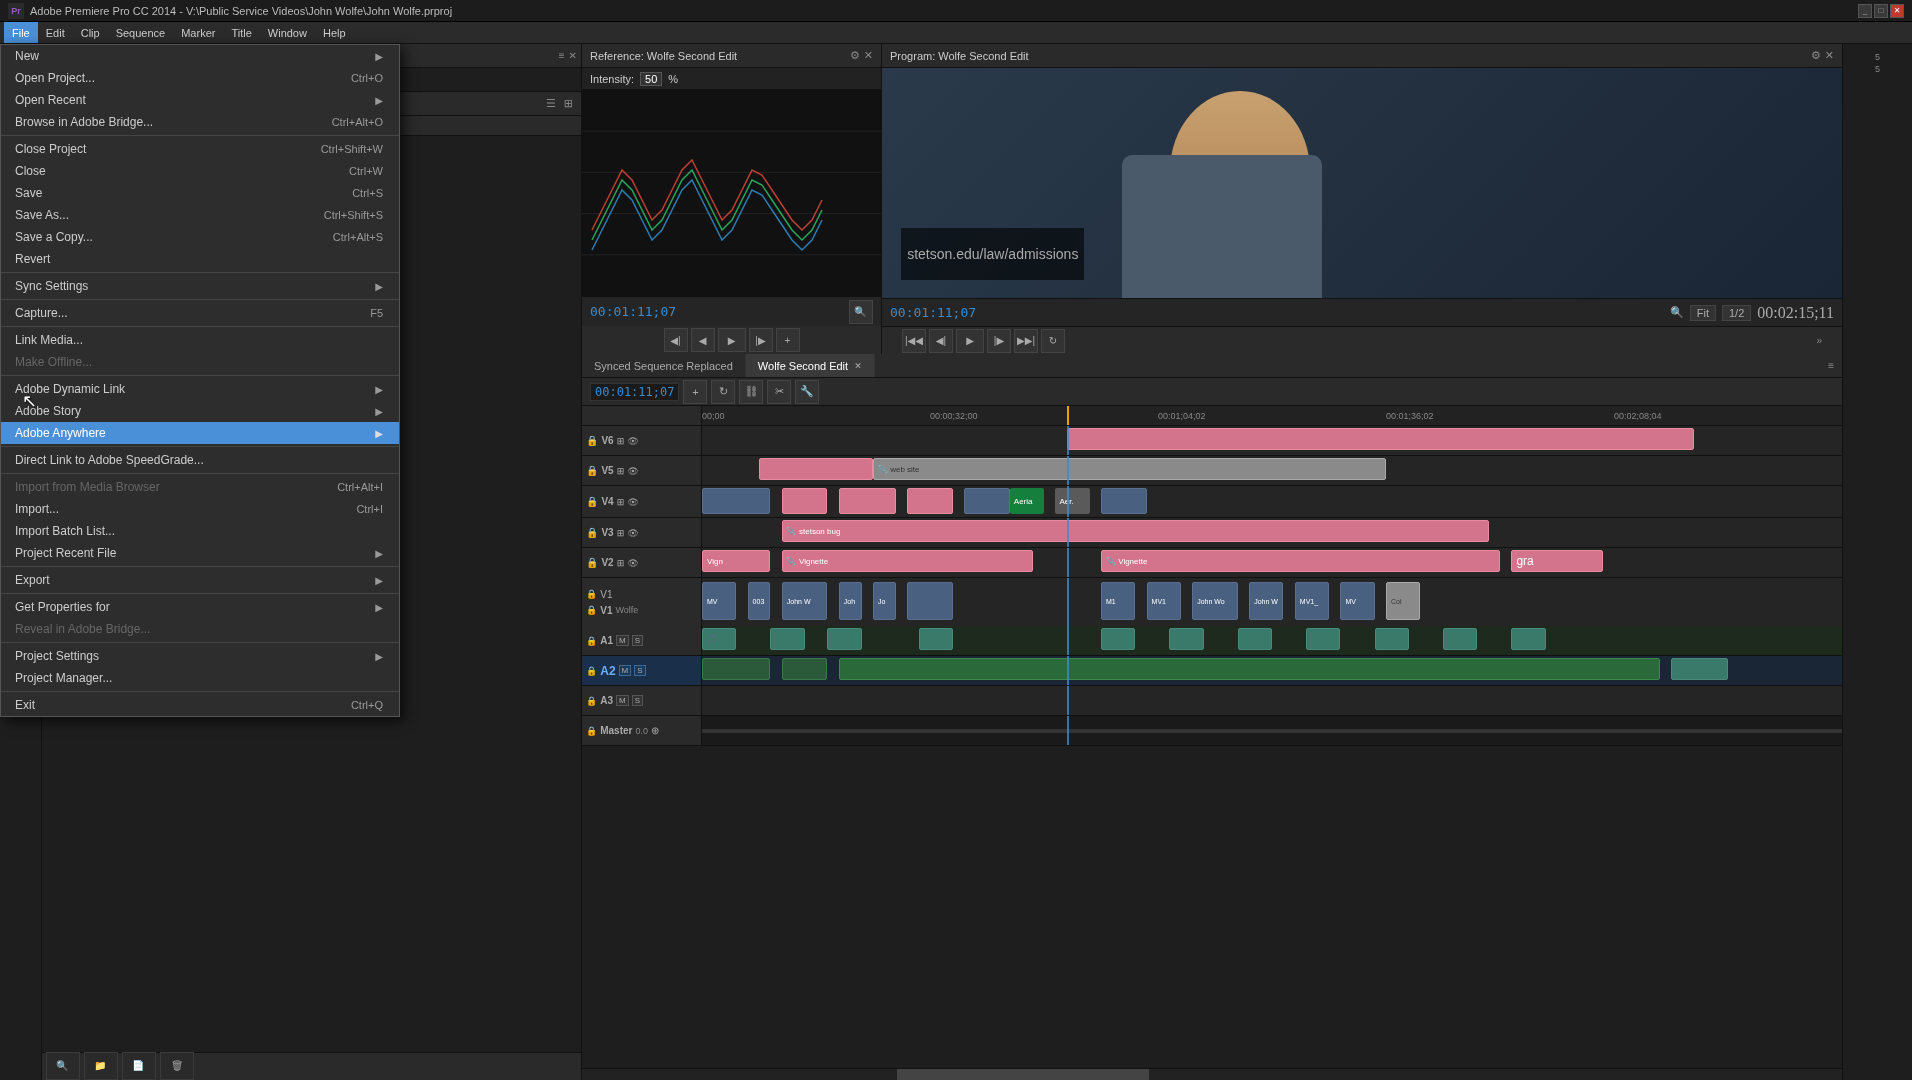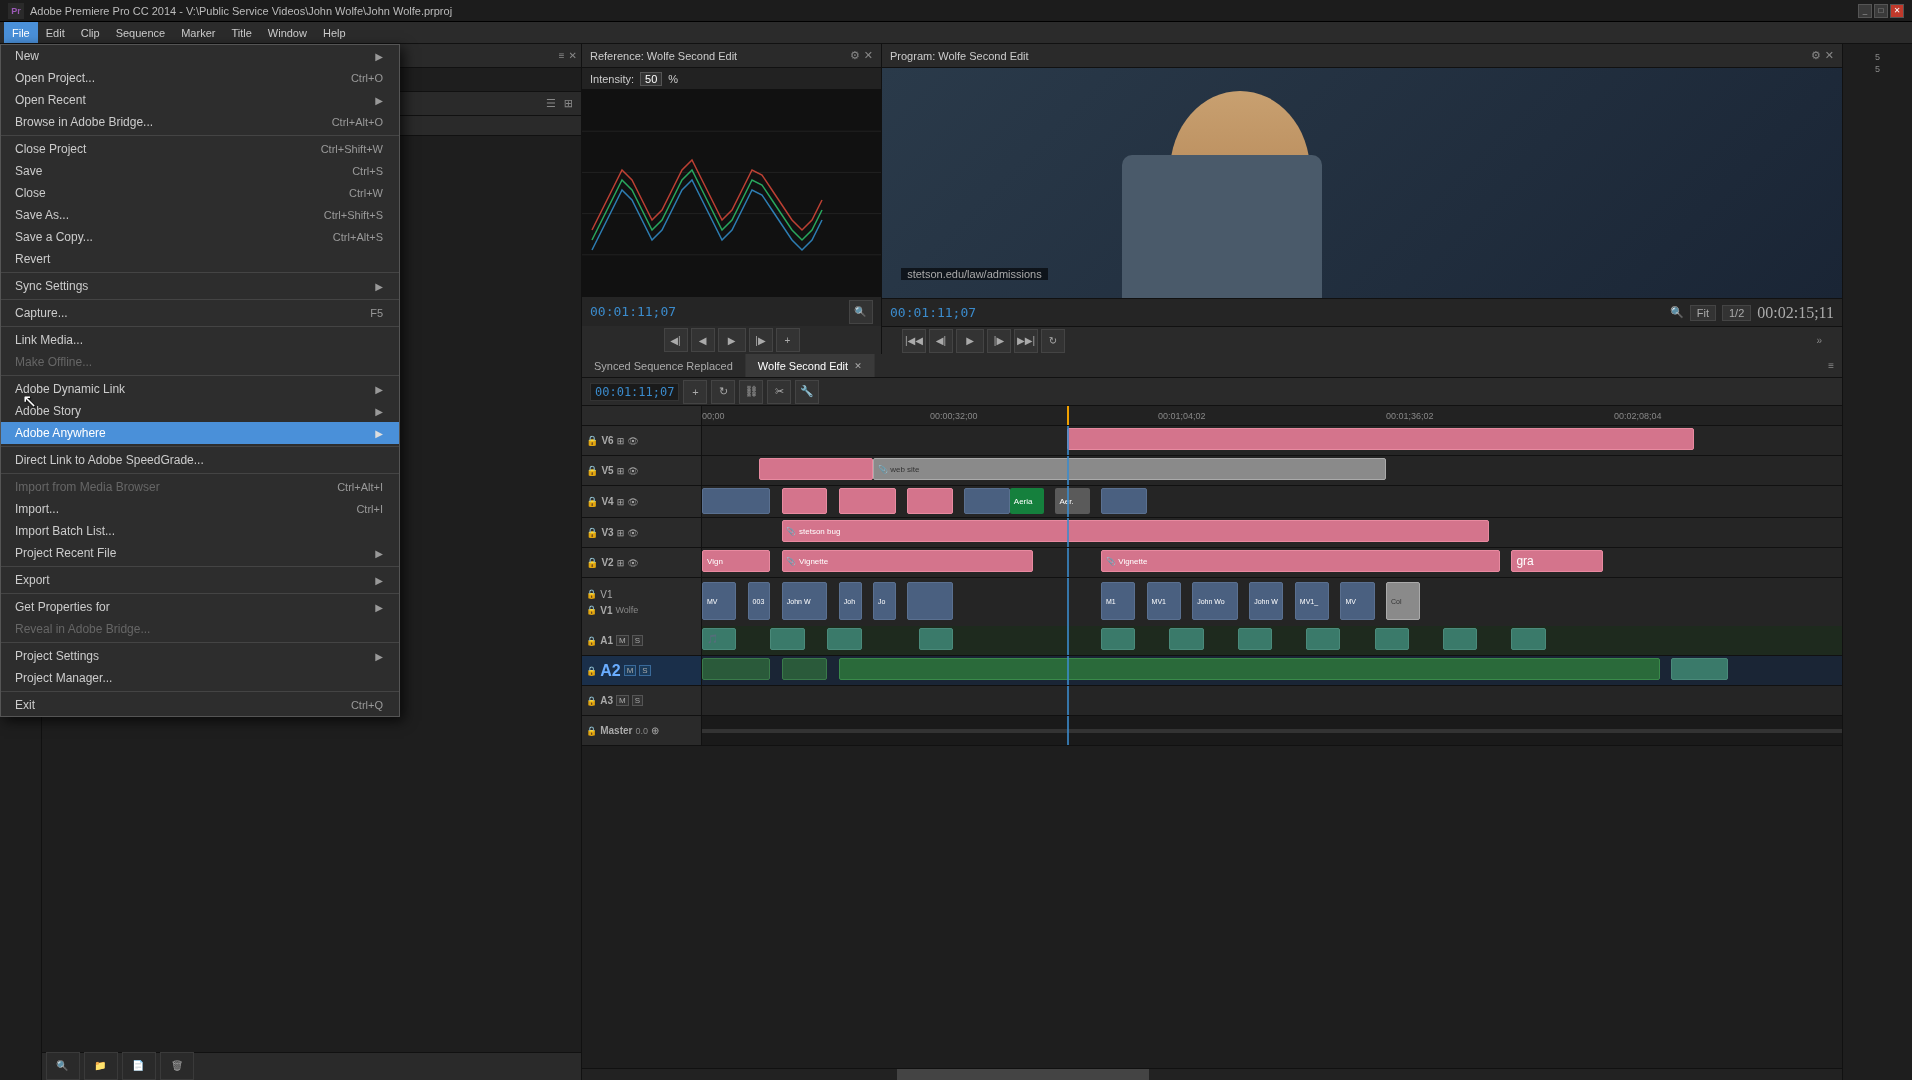--- a/index.html
+++ b/index.html
@@ -300,27 +300,27 @@
     <span class="shortcut">Ctrl+Alt+O</span>
   </div>
   <div class="dd-separator"></div>
 
   <div class="dd-item">
     <span>Close Project</span>
     <span class="shortcut">Ctrl+Shift+W</span>
   </div>
 
   <div class="dd-item">
+    <span>Close</span>
+    <span class="shortcut">Ctrl+W</span>
+  </div>
+
+  <div class="dd-item">
     <span>Save</span>
     <span class="shortcut">Ctrl+S</span>
-  </div>
-
-  <div class="dd-item">
-    <span>Close</span>
-    <span class="shortcut">Ctrl+W</span>
   </div>
 
   <div class="dd-item">
     <span>Save As...</span>
     <span class="shortcut">Ctrl+Shift+S</span>
   </div>
 
   <div class="dd-item">
     <span>Save a Copy...</span>
     <span class="shortcut">Ctrl+Alt+S</span>
@@ -534,21 +534,21 @@
         </div>
 
         <div style="flex:1; background:#1a1a1a; position:relative; overflow:hidden; display:flex; align-items:center; justify-content:center;">
 
           <div style="width:100%; height:100%; background:linear-gradient(135deg, #2a3a4a 0%, #1a2535 100%); display:flex; align-items:center; justify-content:center; position:relative;">
 
             <div style="position:absolute; top:10%; left:30%; width:140px; height:160px; background:linear-gradient(180deg, #c8a070 0%, #b08050 100%); border-radius:50% 50% 40% 40%; overflow:hidden;"></div>
 
             <div style="position:absolute; top:38%; left:25%; width:200px; height:200px; background:#4a5a6a; border-radius:10px 10px 0 0;"></div>
 
-            <div style="position:absolute; bottom:8%; left:2%; font-size:11px; color:#aaa; background:rgba(0,0,0,0.6); padding:0 6px;">stetson.edu/law/admissions</div>
+            <div style="position:absolute; bottom:8%; left:2%; font-size:14px; color:#aaa; background:rgba(0,0,0,0.6); padding:18px 6px;">stetson.edu/law/admissions</div>
           </div>
         </div>
 
         <div style="height:28px; background:#252525; display:flex; align-items:center; padding:0 8px; border-top:1px solid #111;">
           <span style="font-family:monospace; font-size:13px; color:#3b8bcc;">00:01:11;07</span>
           <div style="margin-left:auto; display:flex; align-items:center; gap:6px; font-size:11px; color:#aaa;">
             <span>🔍</span>
             <span style="cursor:pointer; background:#333; border:1px solid #444; padding:1px 6px;">Fit</span>
             <span style="cursor:pointer; background:#333; border:1px solid #444; padding:1px 6px;">1/2</span>
             <span style="font-family:Liberation Serif, serif; font-size:16px;">00:02:15;11</span>
@@ -776,21 +776,21 @@
             <div class="clip clip-teal" style="left:53%; width:3%; top:2px; height:22px;"></div>
             <div class="clip clip-teal" style="left:59%; width:3%; top:2px; height:22px;"></div>
             <div class="clip clip-teal" style="left:65%; width:3%; top:2px; height:22px;"></div>
             <div class="clip clip-teal" style="left:71%; width:3%; top:2px; height:22px;"></div>
           </div>
         </div>
 
         <div class="track-row" style="background:#1a2a3a;">
           <div class="track-header" style="background:#1a2f4a;">
             <span style="cursor:pointer; font-size:9px;">🔒</span>
-            <span style="font-size:16px; font-weight:bold; color:#6aadff;">A2</span>
+            <span style="font-size:12px; font-weight:bold; color:#6aadff;">A2</span>
             <span style="font-size:8px; background:#1a3a5a; border:1px solid #3a6a9a; padding:0 2px; cursor:pointer; color:#aaa;">M</span>
             <span style="font-size:8px; background:#1a3a5a; border:1px solid #3a6a9a; padding:0 2px; cursor:pointer; color:#aaa;">S</span>
           </div>
           <div class="track-content" style="position:relative; background:#1a2535;">
             <div style="position:absolute; left:32%; top:0; width:2px; height:100%; background:#3b8bcc; opacity:0.8; z-index:10;"></div>
             <div class="clip" style="left:0%; width:6%; top:2px; height:22px; background:#2a5a3a; border:1px solid #3a7a4a;"></div>
             <div class="clip" style="left:7%; width:4%; top:2px; height:22px; background:#2a5a3a; border:1px solid #3a7a4a;"></div>
             <div class="clip" style="left:12%; width:72%; top:2px; height:22px; background:#2a6a3a; border:1px solid #3a8a4a;"></div>
             <div class="clip clip-teal" style="left:85%; width:5%; top:2px; height:22px;"></div>
           </div>

